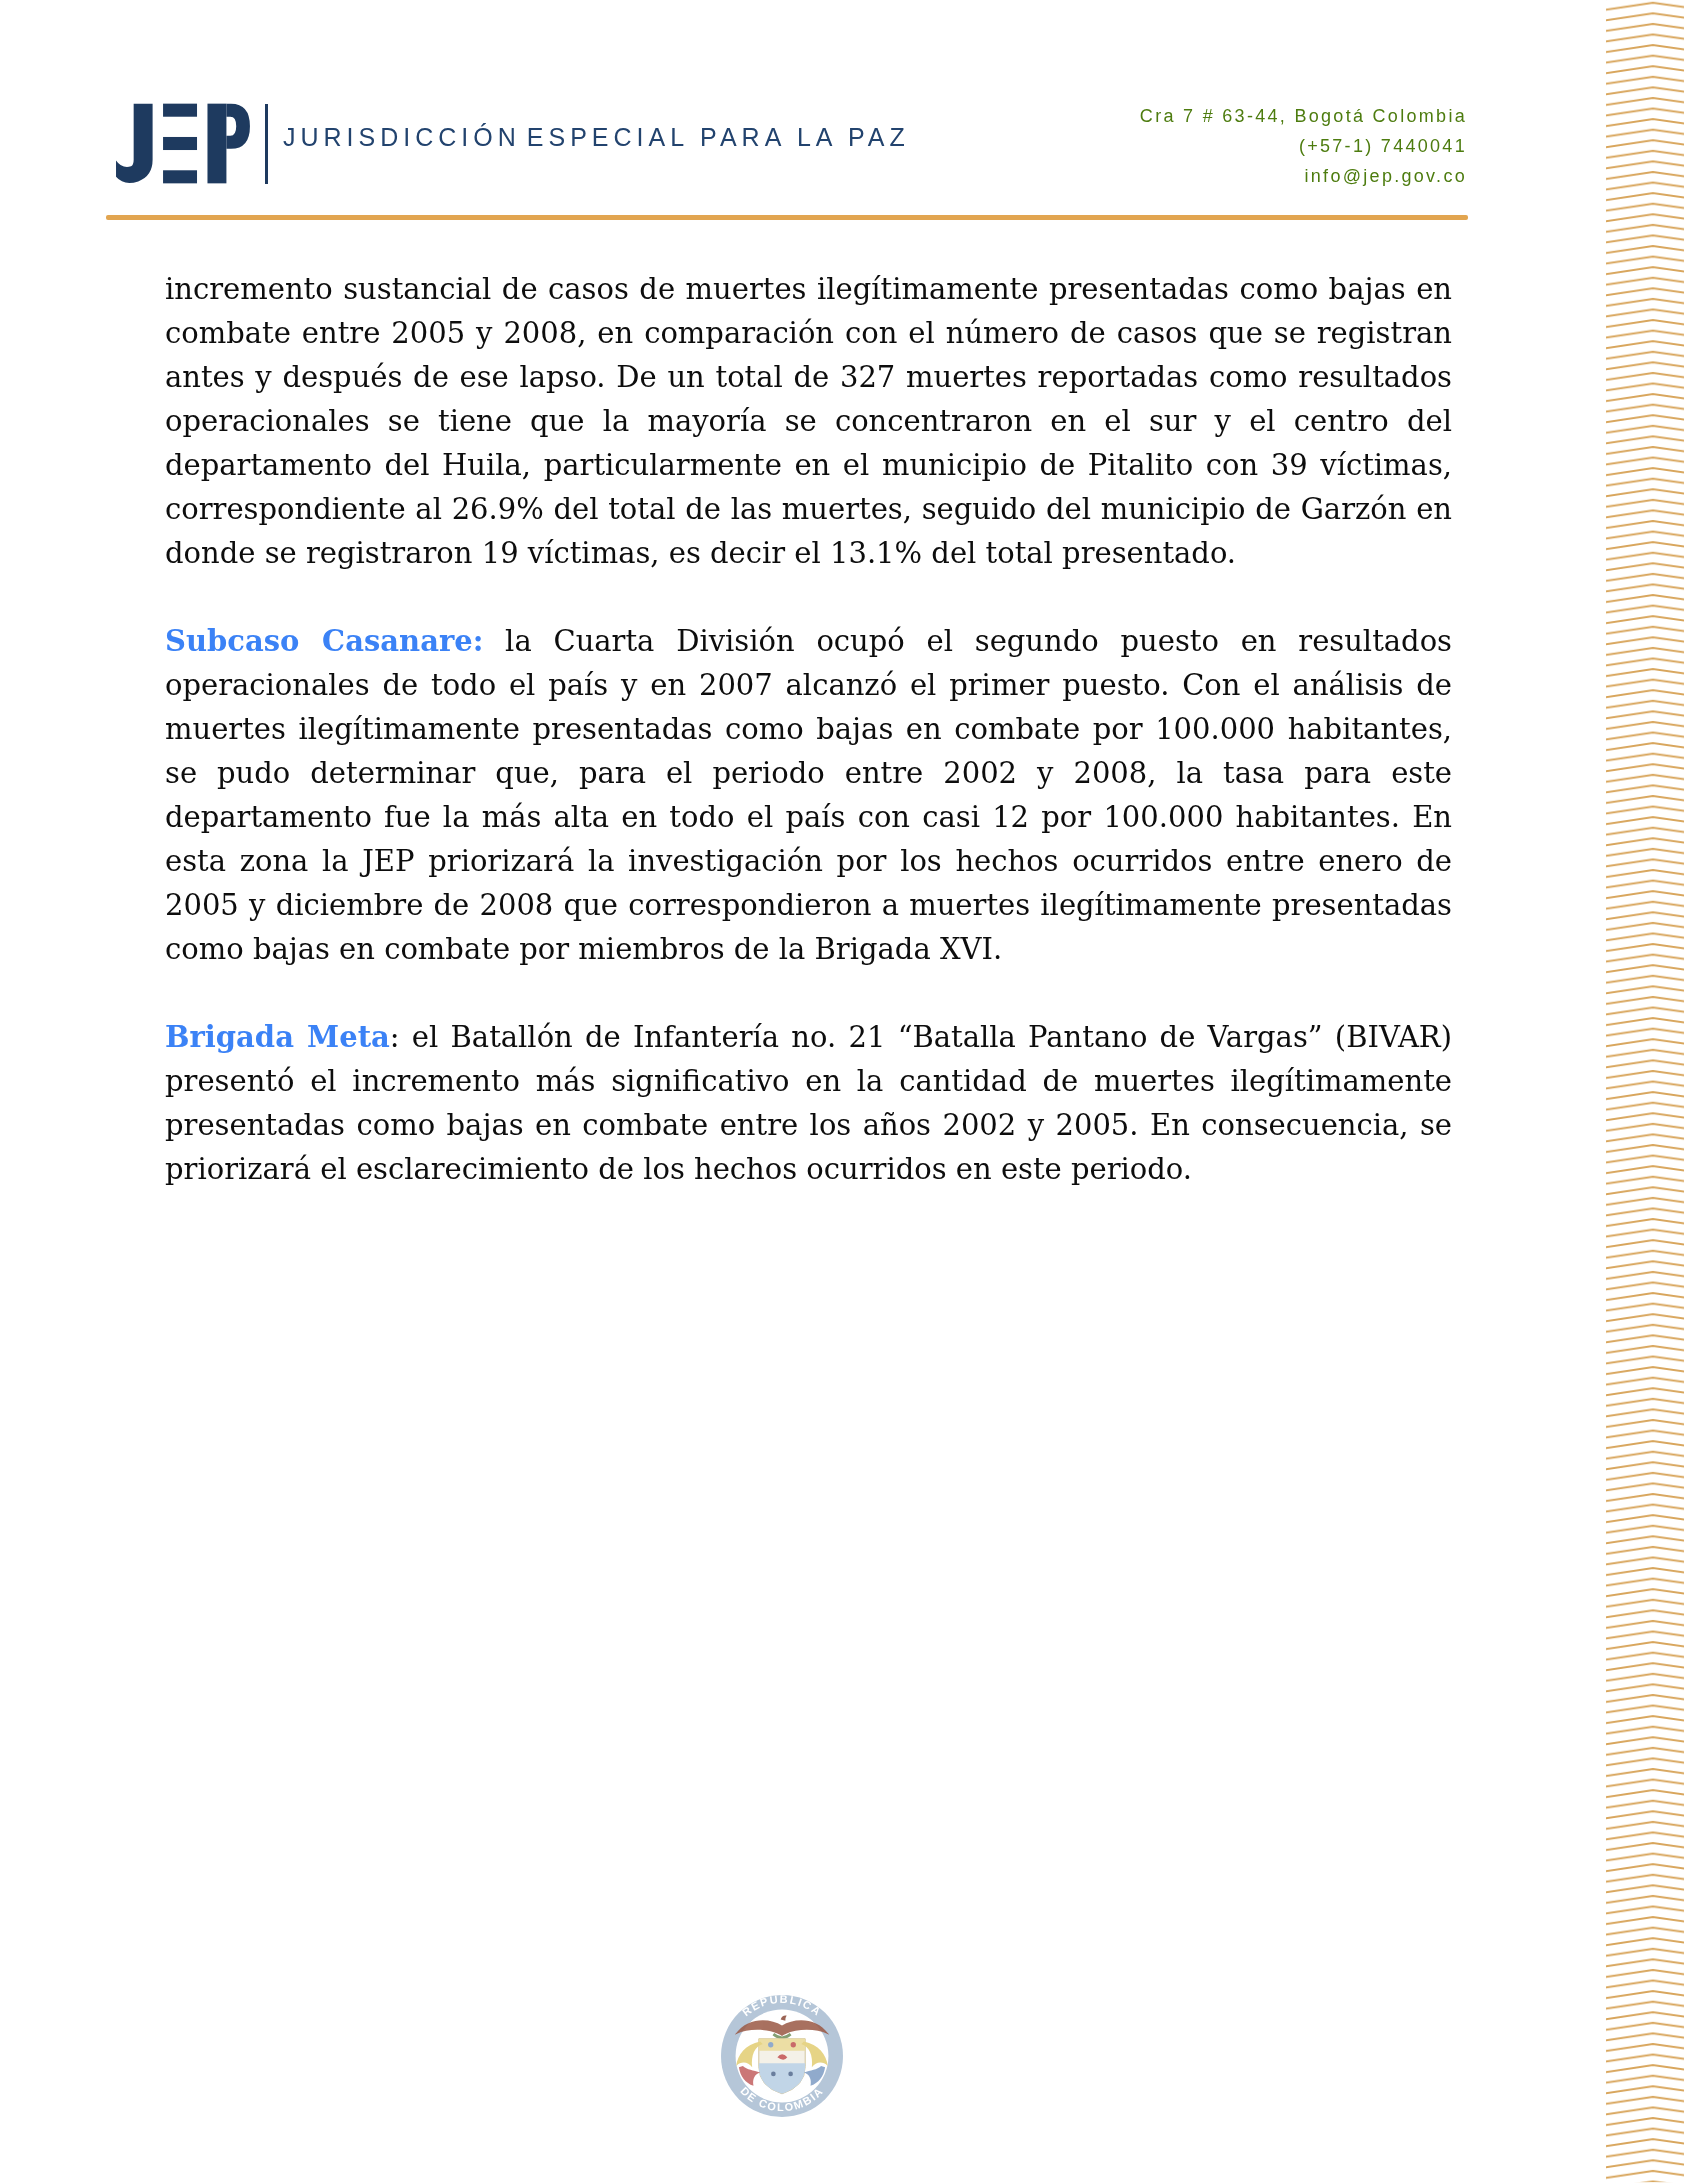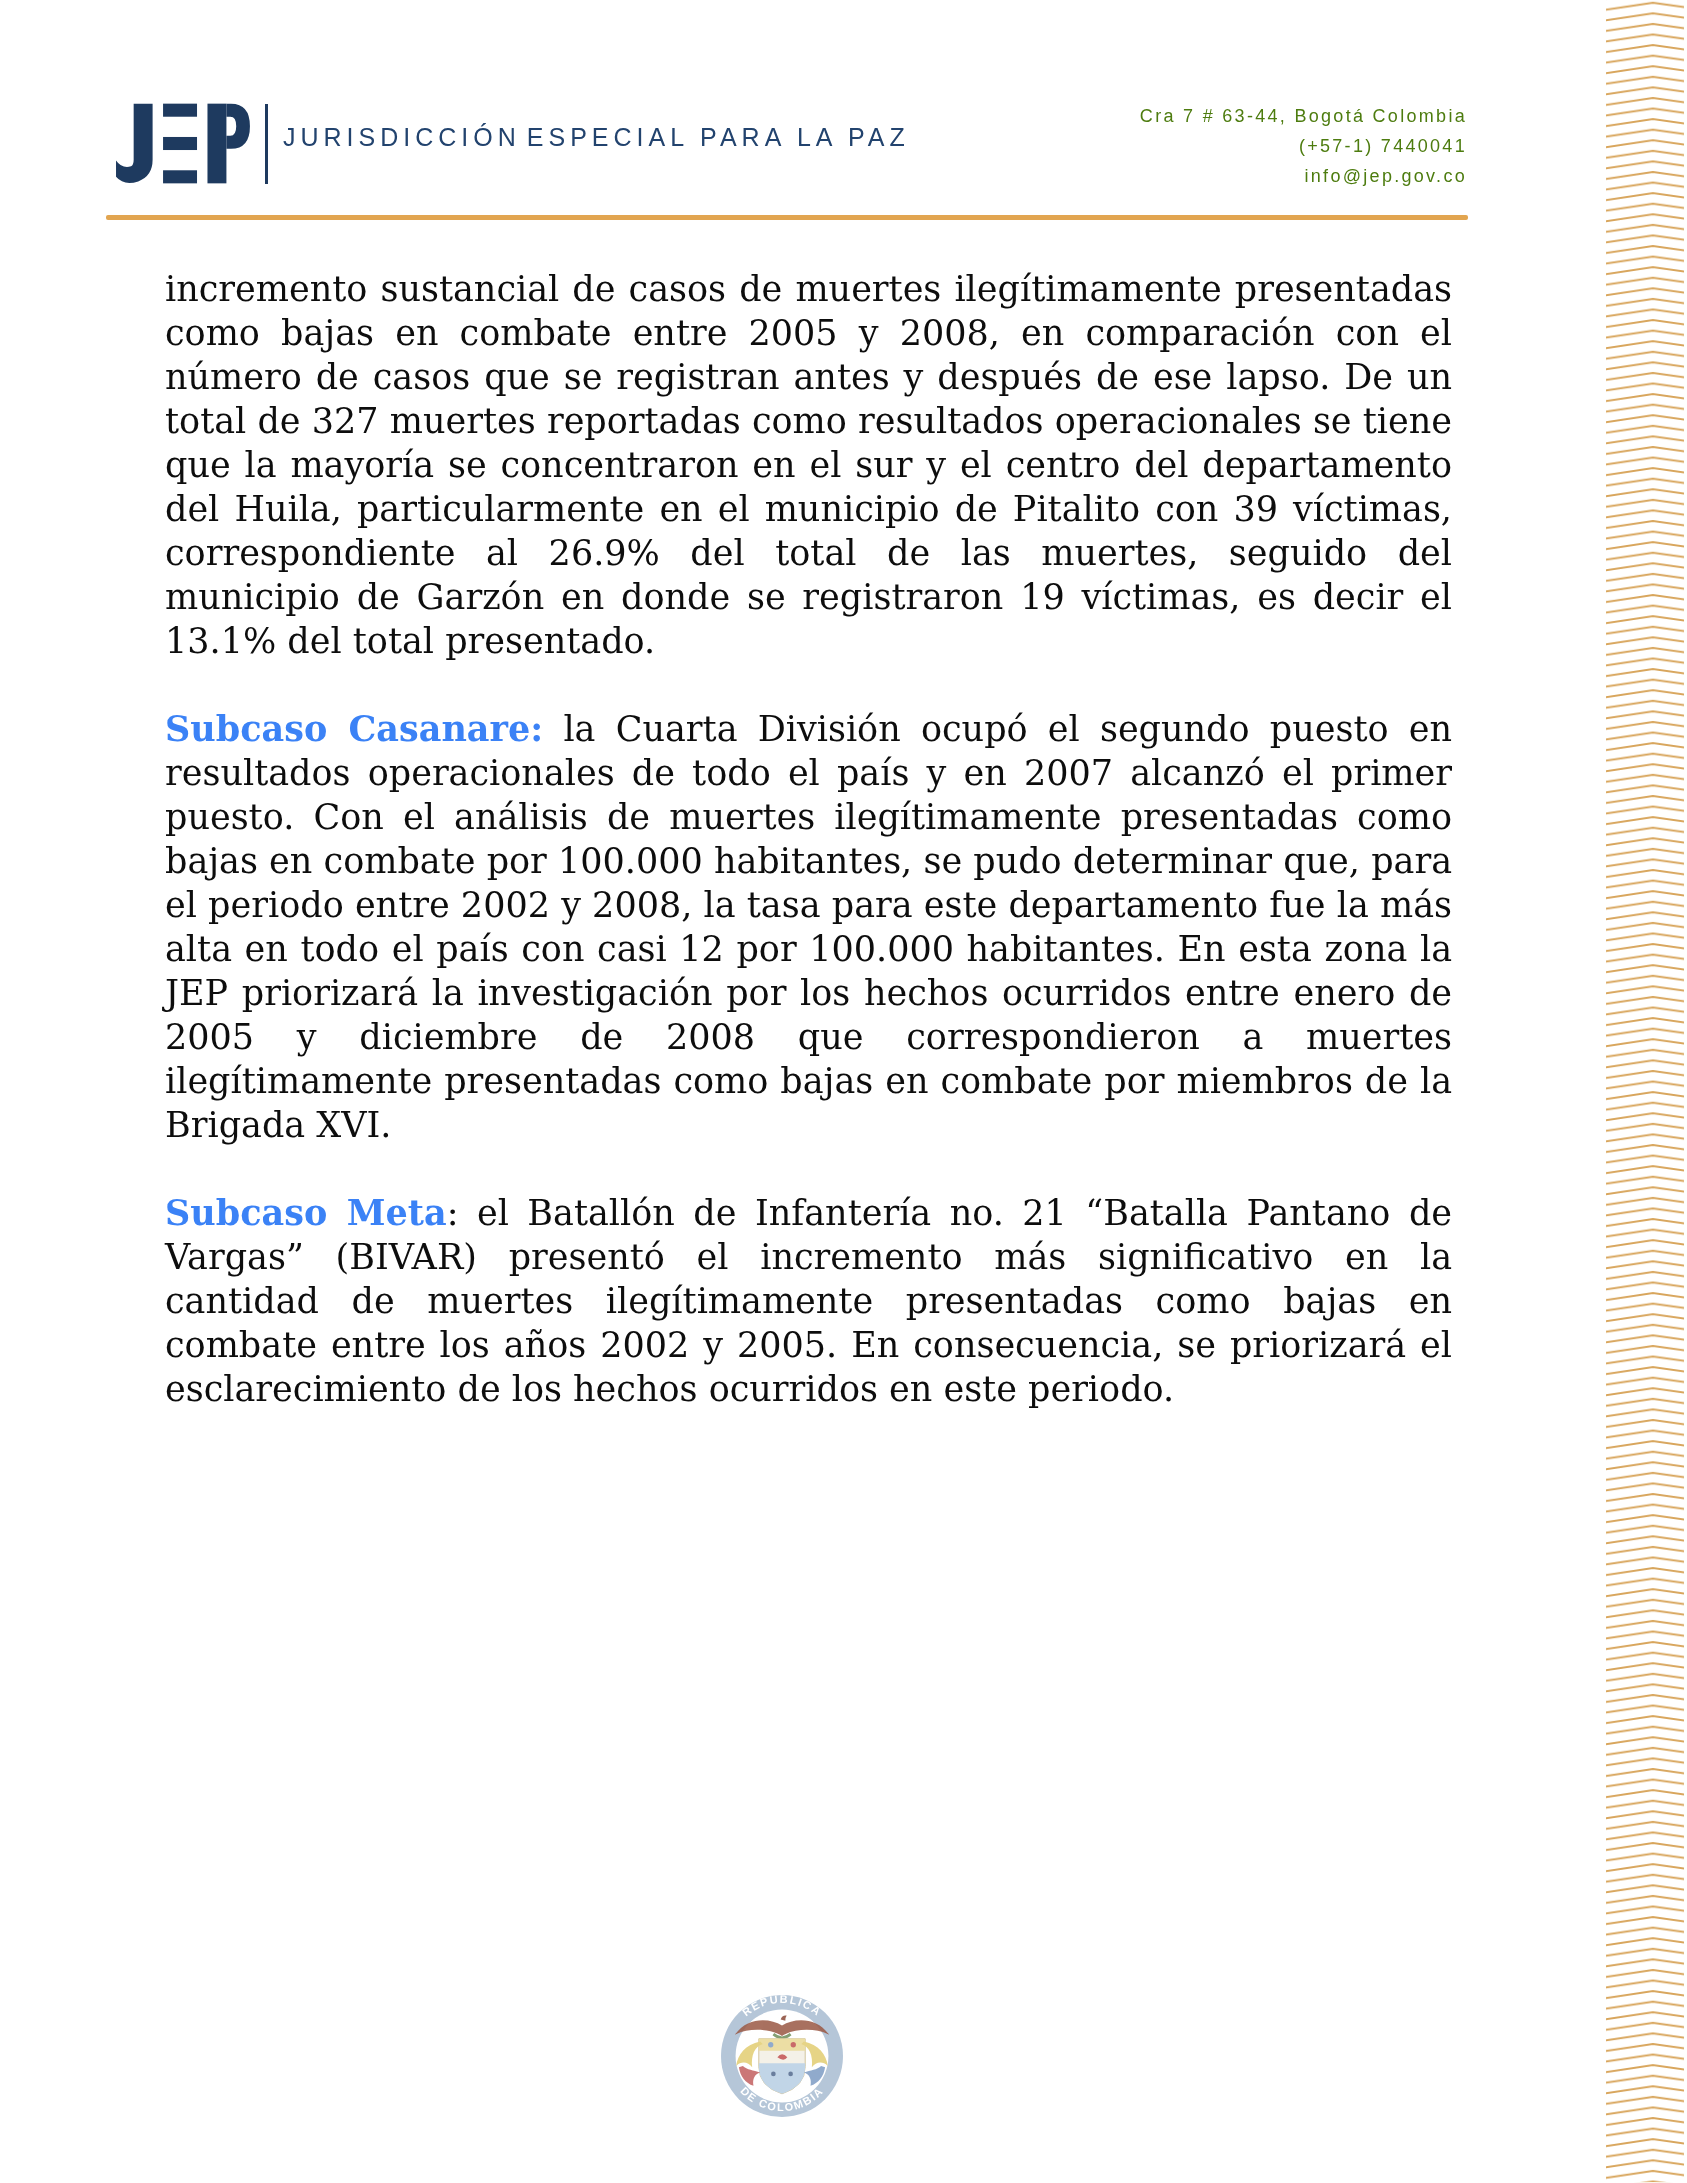--- a/index.html
+++ b/index.html
@@ -41,21 +41,21 @@
   .gold-rule {
     position:absolute; left:106px; top:215px;
     width:1362px; height:4.6px;
     background:#e2a550; border-radius:2px;
   }
 
   
   .content {
     position:absolute; left:165px; top:267px; width:1287px;
     font-family:"DejaVu Serif","Liberation Serif",serif;
-    font-size:35px; line-height:44px;
+    font-size:29px; line-height:44px;
     color:#0d0d0d;
     text-align:justify;
   }
   .content p { margin:0 0 44px 0; }
   .lead { font-weight:bold; color:#3b82f6; }
 
   
   .seal { position:absolute; left:719px; top:1993px; width:126px; height:126px; }
   .seal-ring-text {
     fill:#ffffff;
@@ -98,21 +98,21 @@
     <div>Cra 7 # 63-44, Bogotá Colombia</div>
     <div>(+57-1) 7440041</div>
     <div>info@jep.gov.co</div>
   </div>
 
   <div class="gold-rule"></div>
 
   <div class="content">
     <p><span class="lead"></span><span>incremento sustancial de casos de muertes ilegítimamente presentadas como bajas en combate entre 2005 y 2008, en comparación con el número de casos que se registran antes y después de ese lapso. De un total de 327 muertes reportadas como resultados operacionales se tiene que la mayoría se concentraron en el sur y el centro del departamento del Huila, particularmente en el municipio de Pitalito con 39 víctimas, correspondiente al 26.9% del total de las muertes, seguido del municipio de Garzón en donde se registraron 19 víctimas, es decir el 13.1% del total presentado.</span></p>
     <p><span class="lead">Subcaso Casanare:</span><span> la Cuarta División ocupó el segundo puesto en resultados operacionales de todo el país y en 2007 alcanzó el primer puesto. Con el análisis de muertes ilegítimamente presentadas como bajas en combate por 100.000 habitantes, se pudo determinar que, para el periodo entre 2002 y 2008, la tasa para este departamento fue la más alta en todo el país con casi 12 por 100.000 habitantes. En esta zona la JEP priorizará la investigación por los hechos ocurridos entre enero de 2005 y diciembre de 2008 que correspondieron a muertes ilegítimamente presentadas como bajas en combate por miembros de la Brigada XVI.</span></p>
-    <p><span class="lead">Subcaso Meta</span><span>: el Batallón de Infantería no. 21 “Batalla Pantano de Vargas” (BIVAR) presentó el incremento más significativo en la cantidad de muertes ilegítimamente presentadas como bajas en combate entre los años 2002 y 2005. En consecuencia, se priorizará el esclarecimiento de los hechos ocurridos en este periodo.</span></p>
+    <p><span class="lead">Brigada Meta</span><span>: el Batallón de Infantería no. 21 “Batalla Pantano de Vargas” (BIVAR) presentó el incremento más significativo en la cantidad de muertes ilegítimamente presentadas como bajas en combate entre los años 2002 y 2005. En consecuencia, se priorizará el esclarecimiento de los hechos ocurridos en este periodo.</span></p>
   </div>
 
   <svg class="seal" viewBox="0 0 190 190" role="img">
     <circle cx="95" cy="95" r="92" fill="#b5c6d8"></circle>
     <circle cx="95" cy="95" r="70" fill="#ffffff"></circle>
     <defs>
       <path id="arcTop" d="M 15,95 A 80,80 0 0 1 175,95"></path>
       <path id="arcBot" d="M 12,95 A 83,83 0 0 0 178,95"></path>
     </defs>
     <text class="seal-ring-text" text-anchor="middle">

